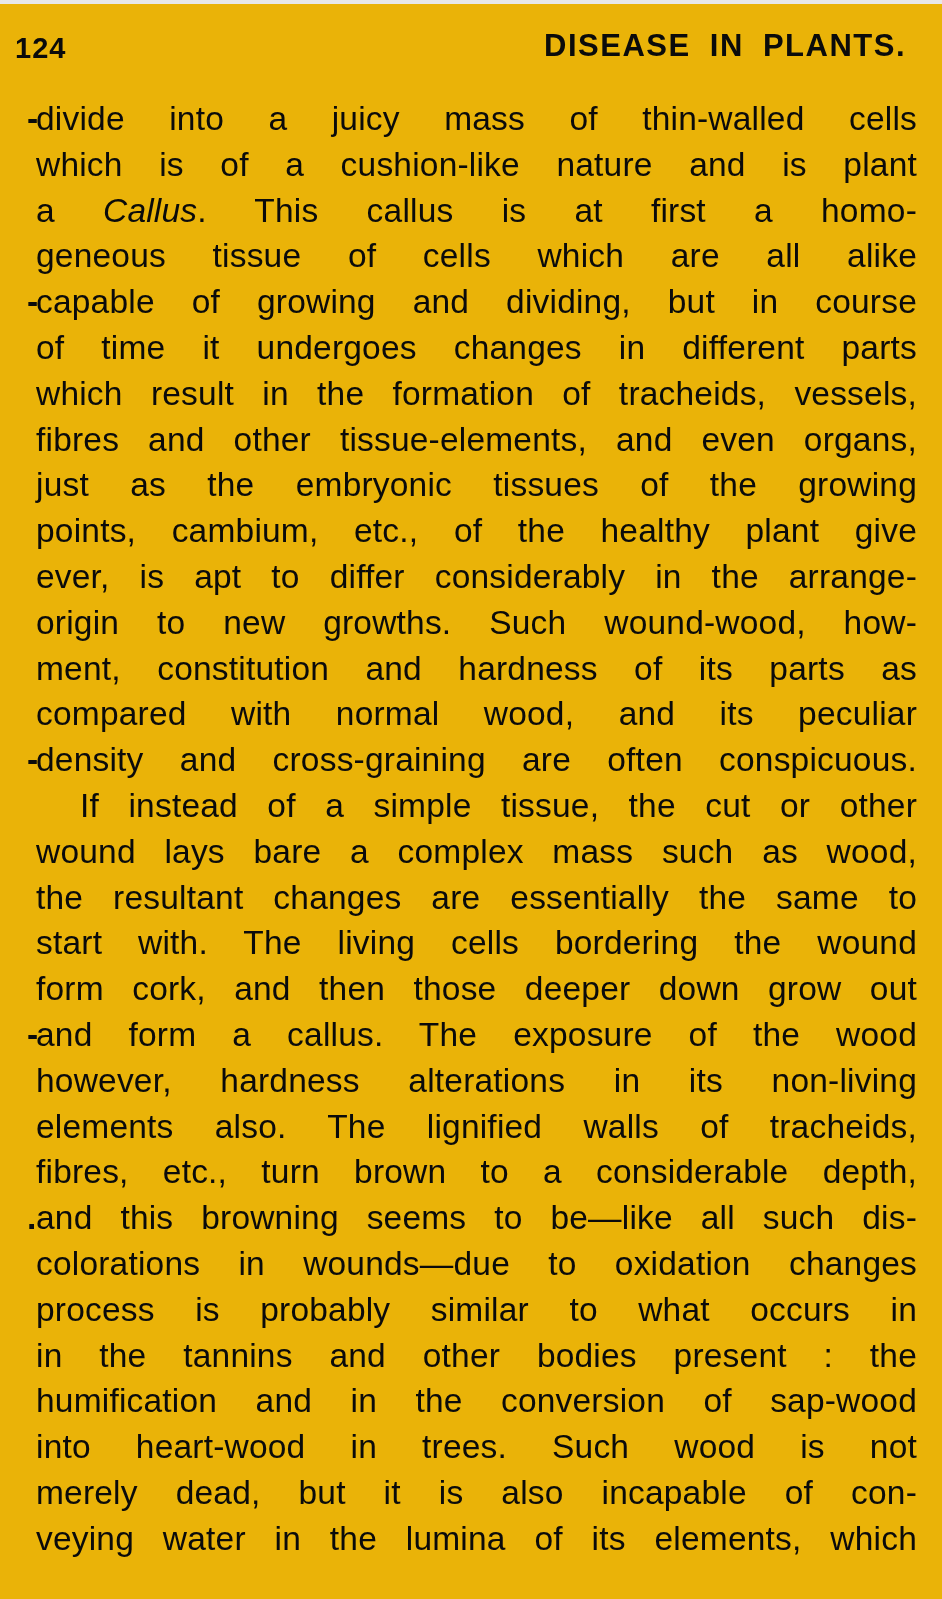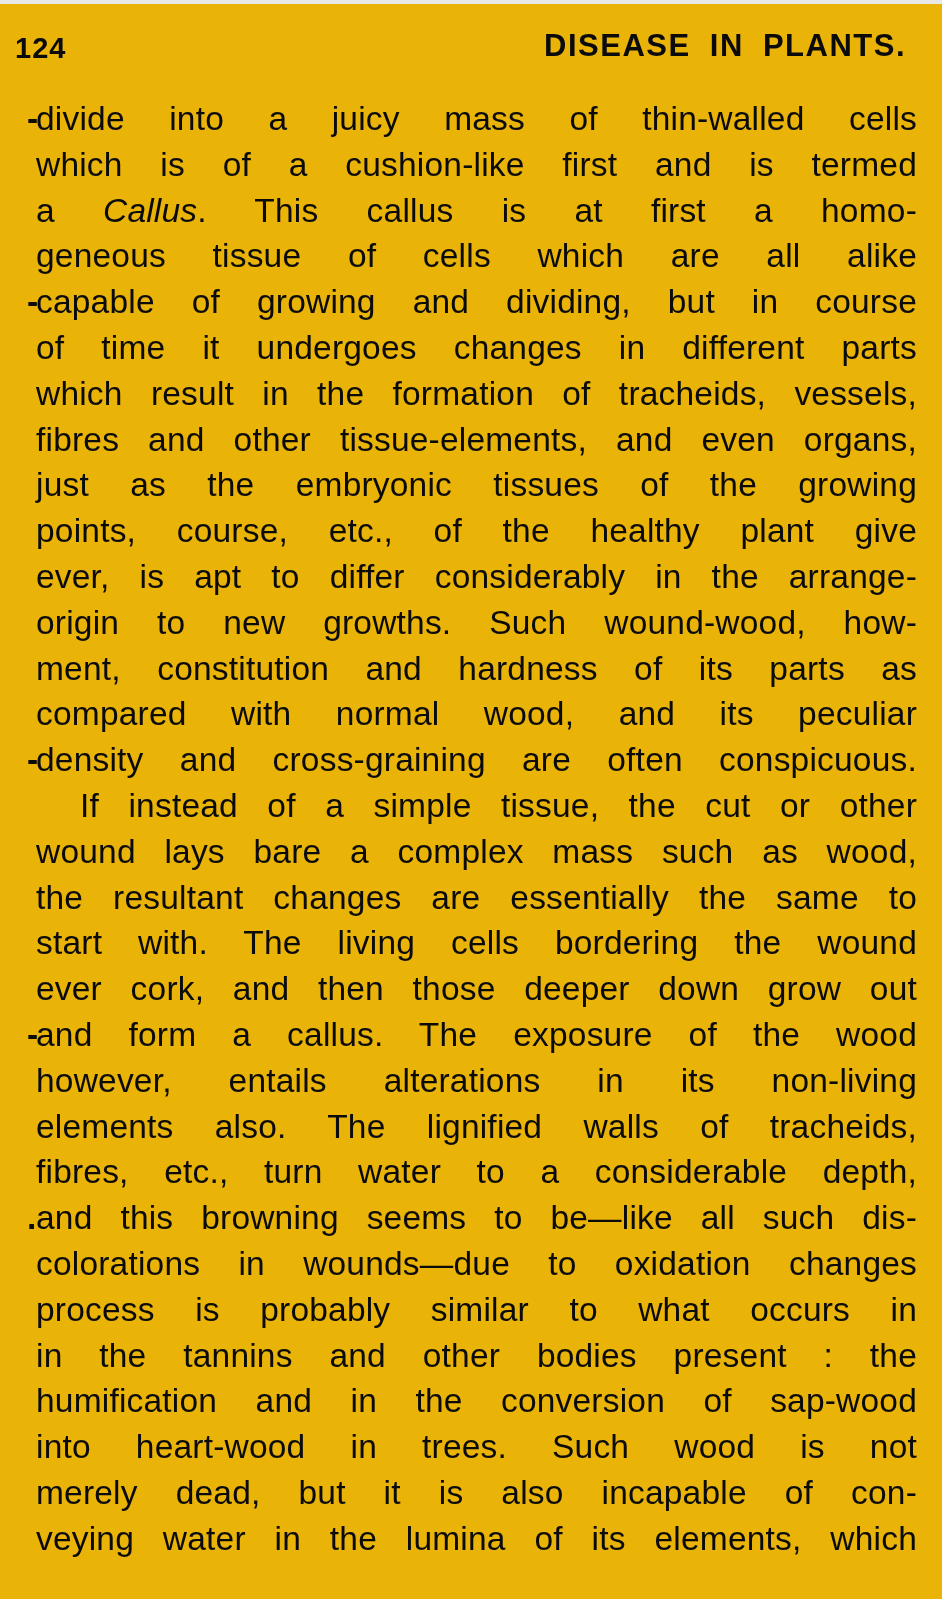--- a/index.html
+++ b/index.html
@@ -81,45 +81,45 @@
 
 <div class="page">
   <div class="running-head">
     <span class="page-number">124</span>
     <span class="head-title">DISEASE IN PLANTS.</span>
   </div>
 
   <div class="body-text" id="paragraphs">
       <div class="paragraph">
         <div class="line"><span>divide into a juicy mass of thin-walled cells</span><span class="artifact">-</span></div>
-        <div class="line"><span>which is of a cushion-like first and is termed</span></div>
+        <div class="line"><span>which is of a cushion-like nature and is plant</span></div>
         <div class="line"><span>a </span><span class="italic">Callus</span><span>. This callus is at first a homo-</span></div>
         <div class="line"><span>geneous tissue of cells which are all alike</span></div>
         <div class="line"><span>capable of growing and dividing, but in course</span><span class="artifact">-</span></div>
         <div class="line"><span>of time it undergoes changes in different parts</span></div>
         <div class="line"><span>which result in the formation of tracheids, vessels,</span></div>
         <div class="line"><span>fibres and other tissue-elements, and even organs,</span></div>
         <div class="line"><span>just as the embryonic tissues of the growing</span></div>
-        <div class="line"><span>points, course, etc., of the healthy plant give</span></div>
+        <div class="line"><span>points, cambium, etc., of the healthy plant give</span></div>
         <div class="line"><span>ever, is apt to differ considerably in the arrange-</span></div>
         <div class="line"><span>origin to new growths. Such wound-wood, how-</span></div>
         <div class="line"><span>ment, constitution and hardness of its parts as</span></div>
         <div class="line"><span>compared with normal wood, and its peculiar</span></div>
         <div class="line"><span>density and cross-graining are often conspicuous.</span><span class="artifact">-</span></div>
       </div>
       <div class="paragraph indent">
         <div class="line"><span>If instead of a simple tissue, the cut or other</span></div>
         <div class="line"><span>wound lays bare a complex mass such as wood,</span></div>
         <div class="line"><span>the resultant changes are essentially the same to</span></div>
         <div class="line"><span>start with. The living cells bordering the wound</span></div>
-        <div class="line"><span>ever cork, and then those deeper down grow out</span></div>
+        <div class="line"><span>form cork, and then those deeper down grow out</span></div>
         <div class="line"><span>and form a callus. The exposure of the wood</span><span class="artifact">-</span></div>
-        <div class="line"><span>however, entails alterations in its non-living</span></div>
+        <div class="line"><span>however, hardness alterations in its non-living</span></div>
         <div class="line"><span>elements also. The lignified walls of tracheids,</span></div>
-        <div class="line"><span>fibres, etc., turn water to a considerable depth,</span></div>
+        <div class="line"><span>fibres, etc., turn brown to a considerable depth,</span></div>
         <div class="line"><span>and this browning seems to be—like all such dis-</span><span class="artifact">.</span></div>
         <div class="line"><span>colorations in wounds—due to oxidation changes</span></div>
         <div class="line"><span>process is probably similar to what occurs in</span></div>
         <div class="line"><span>in the tannins and other bodies present : the</span></div>
         <div class="line"><span>humification and in the conversion of sap-wood</span></div>
         <div class="line"><span>into heart-wood in trees. Such wood is not</span></div>
         <div class="line"><span>merely dead, but it is also incapable of con-</span></div>
         <div class="line"><span>veying water in the lumina of its elements, which</span></div>
       </div>
     </div>

